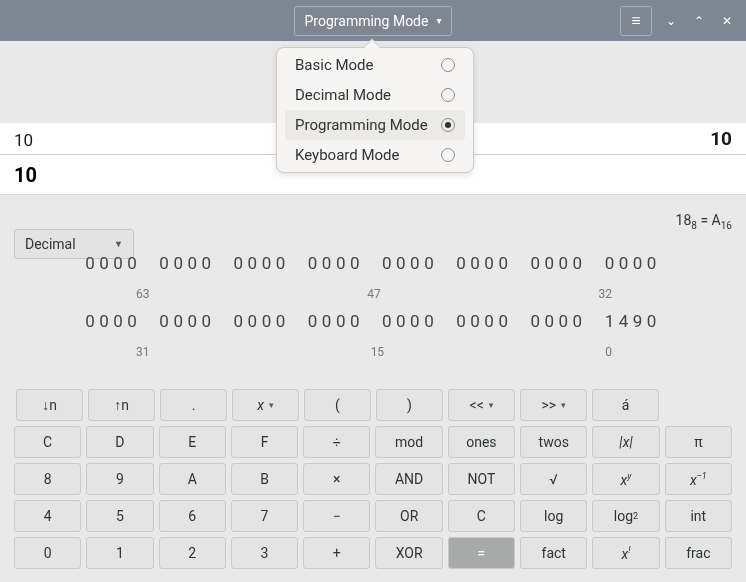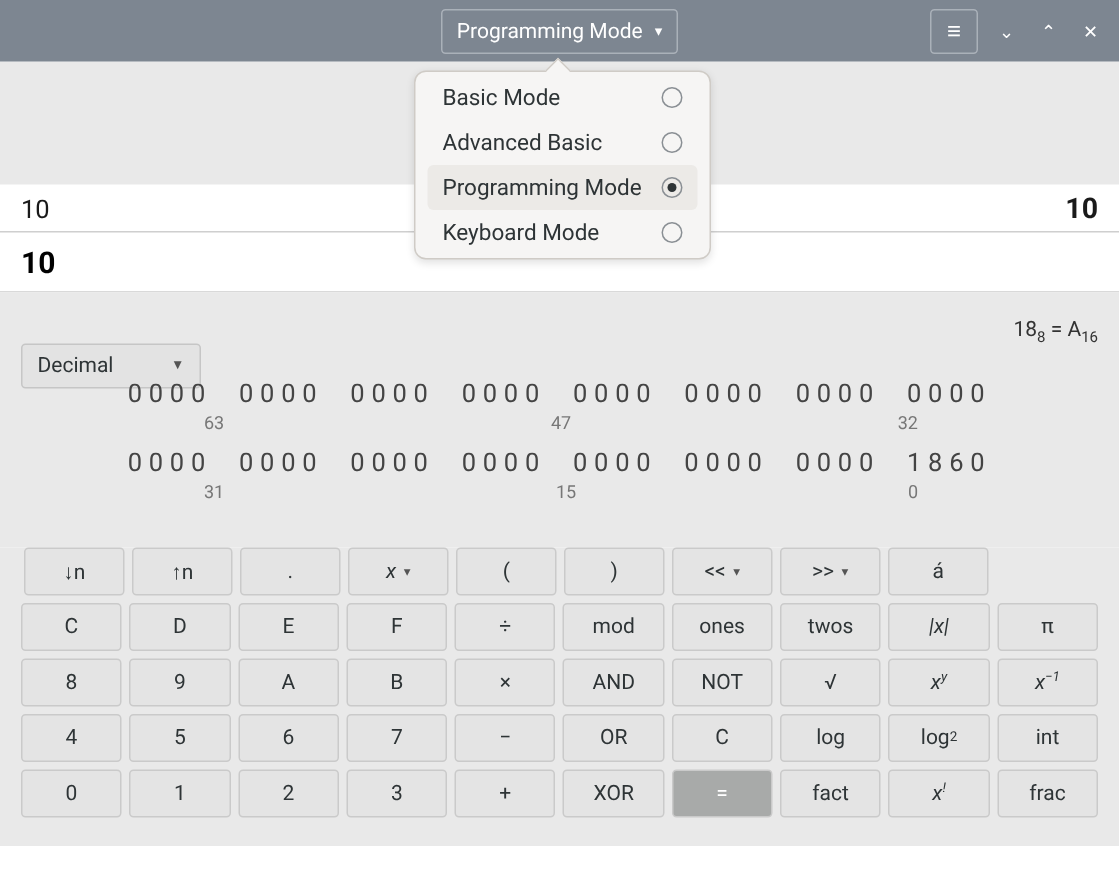--- a/index.html
+++ b/index.html
@@ -166,21 +166,21 @@
     font-size: 17px;
     letter-spacing: 4.5px;
     color:#444;
   }
   .bit-labels {
     display:flex;
     justify-content:space-between;
     padding: 0 120px 0 122px;
     font-size: 12px;
     color:#777;
-    margin-top: 2px;
+    margin-top: 14px;
     margin-bottom: 10px;
   }
 
   .keypad {
     background:#e9e9e9;
     padding: 0 14px 14px;
   }
   .krow { display:flex; gap:5px; margin-bottom:5px; }
   .kbtn {
     flex:1;
@@ -227,21 +227,21 @@
   </div>
 </div>
 
 <div class="popup-pointer"></div>
 <div class="mode-popup">
   <div class="mode-item">
     <span>Basic Mode</span>
     <span class="radio"></span>
   </div>
   <div class="mode-item">
-    <span>Advanced Basic</span>
+    <span>Decimal Mode</span>
     <span class="radio"></span>
   </div>
   <div class="mode-item selected">
     <span>Programming Mode</span>
     <span class="radio filled"></span>
   </div>
   <div class="mode-item">
     <span>Keyboard Mode</span>
     <span class="radio"></span>
   </div>
@@ -287,21 +287,21 @@
       <span>32</span>
     </div>
     <div class="bit-row">
       <span>0000</span>
       <span>0000</span>
       <span>0000</span>
       <span>0000</span>
       <span>0000</span>
       <span>0000</span>
       <span>0000</span>
-      <span>1860</span>
+      <span>1490</span>
     </div>
     <div class="bit-labels">
       <span>31</span>
       <span>15</span>
       <span>0</span>
     </div>
   </div>
 </div>
 
 <div class="keypad">

